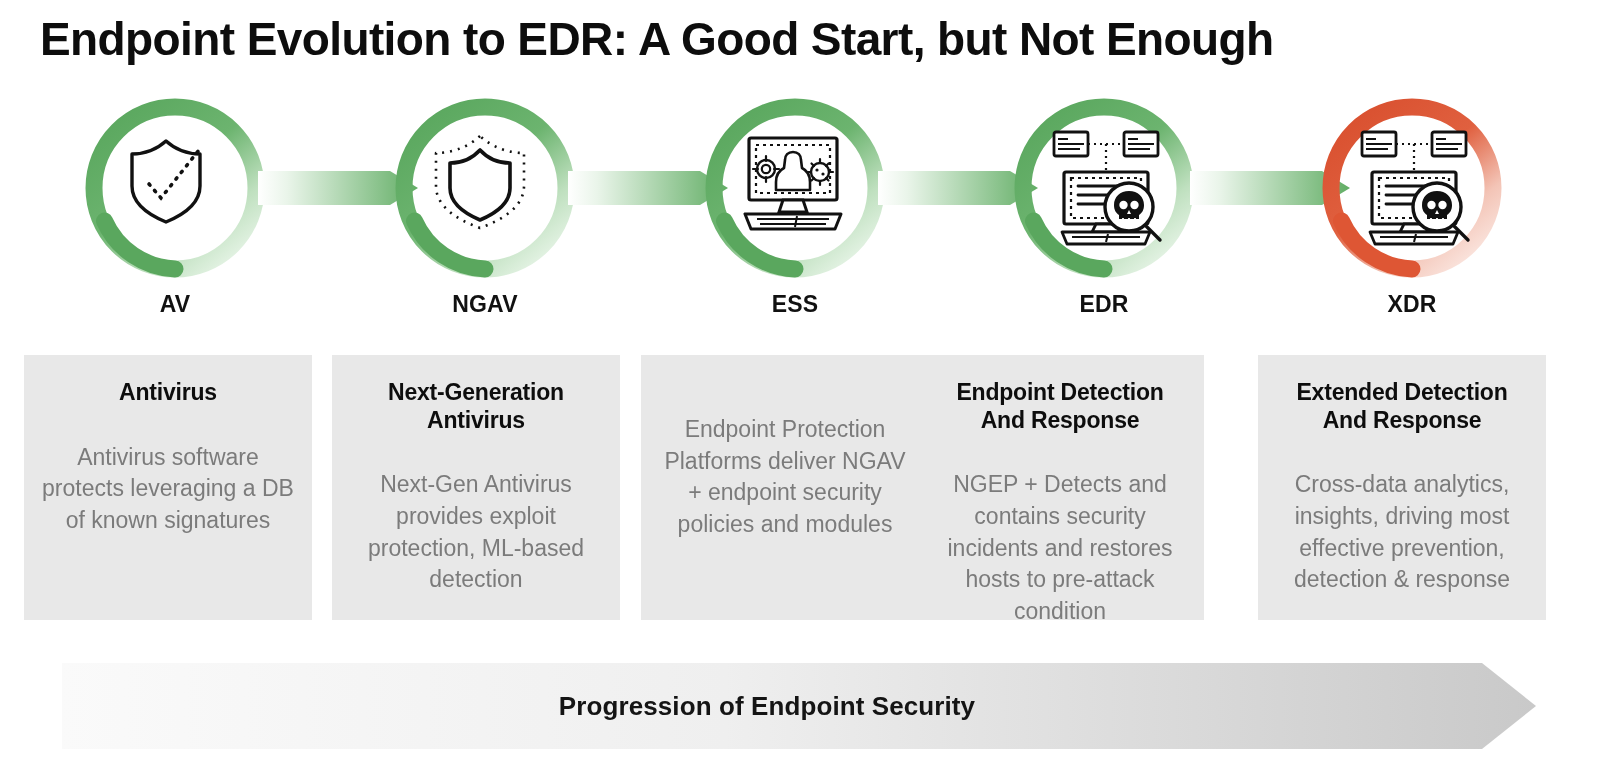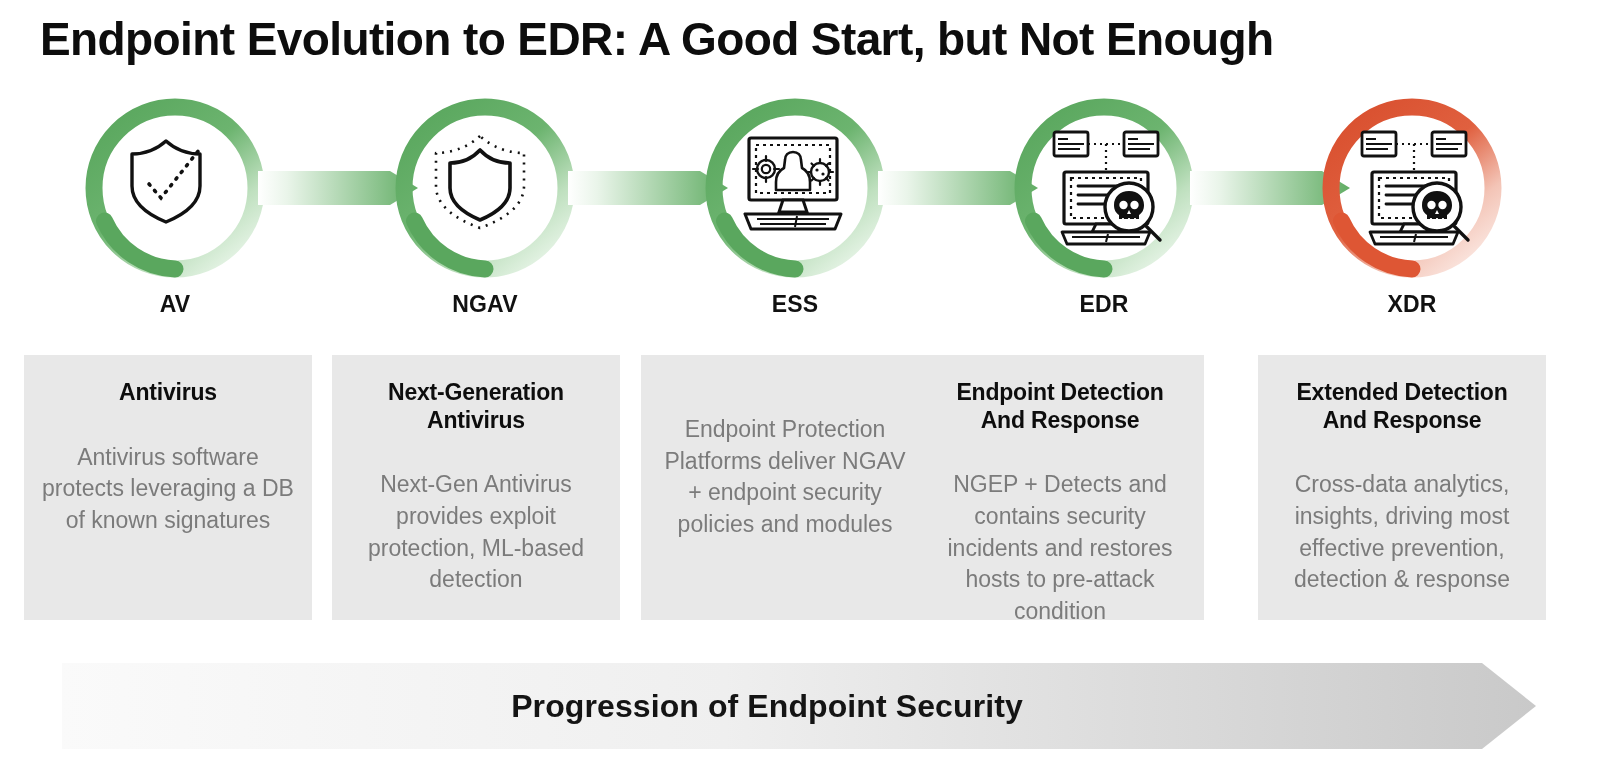--- a/index.html
+++ b/index.html
@@ -130,21 +130,21 @@
   }
   #progression-label {
     position: absolute;
     left: 0;
     top: 0;
     width: 1410px;
     height: 86px;
     display: flex;
     align-items: center;
     justify-content: center;
-    font-size: 32px;
+    font-size: 26px;
     font-weight: 700;
     color: #141414;
     letter-spacing: 0.1px;
   }
 </style>
 </head>
 <body>
 
 <div id="page-title">Endpoint Evolution to EDR: A Good Start, but Not Enough</div>
 

